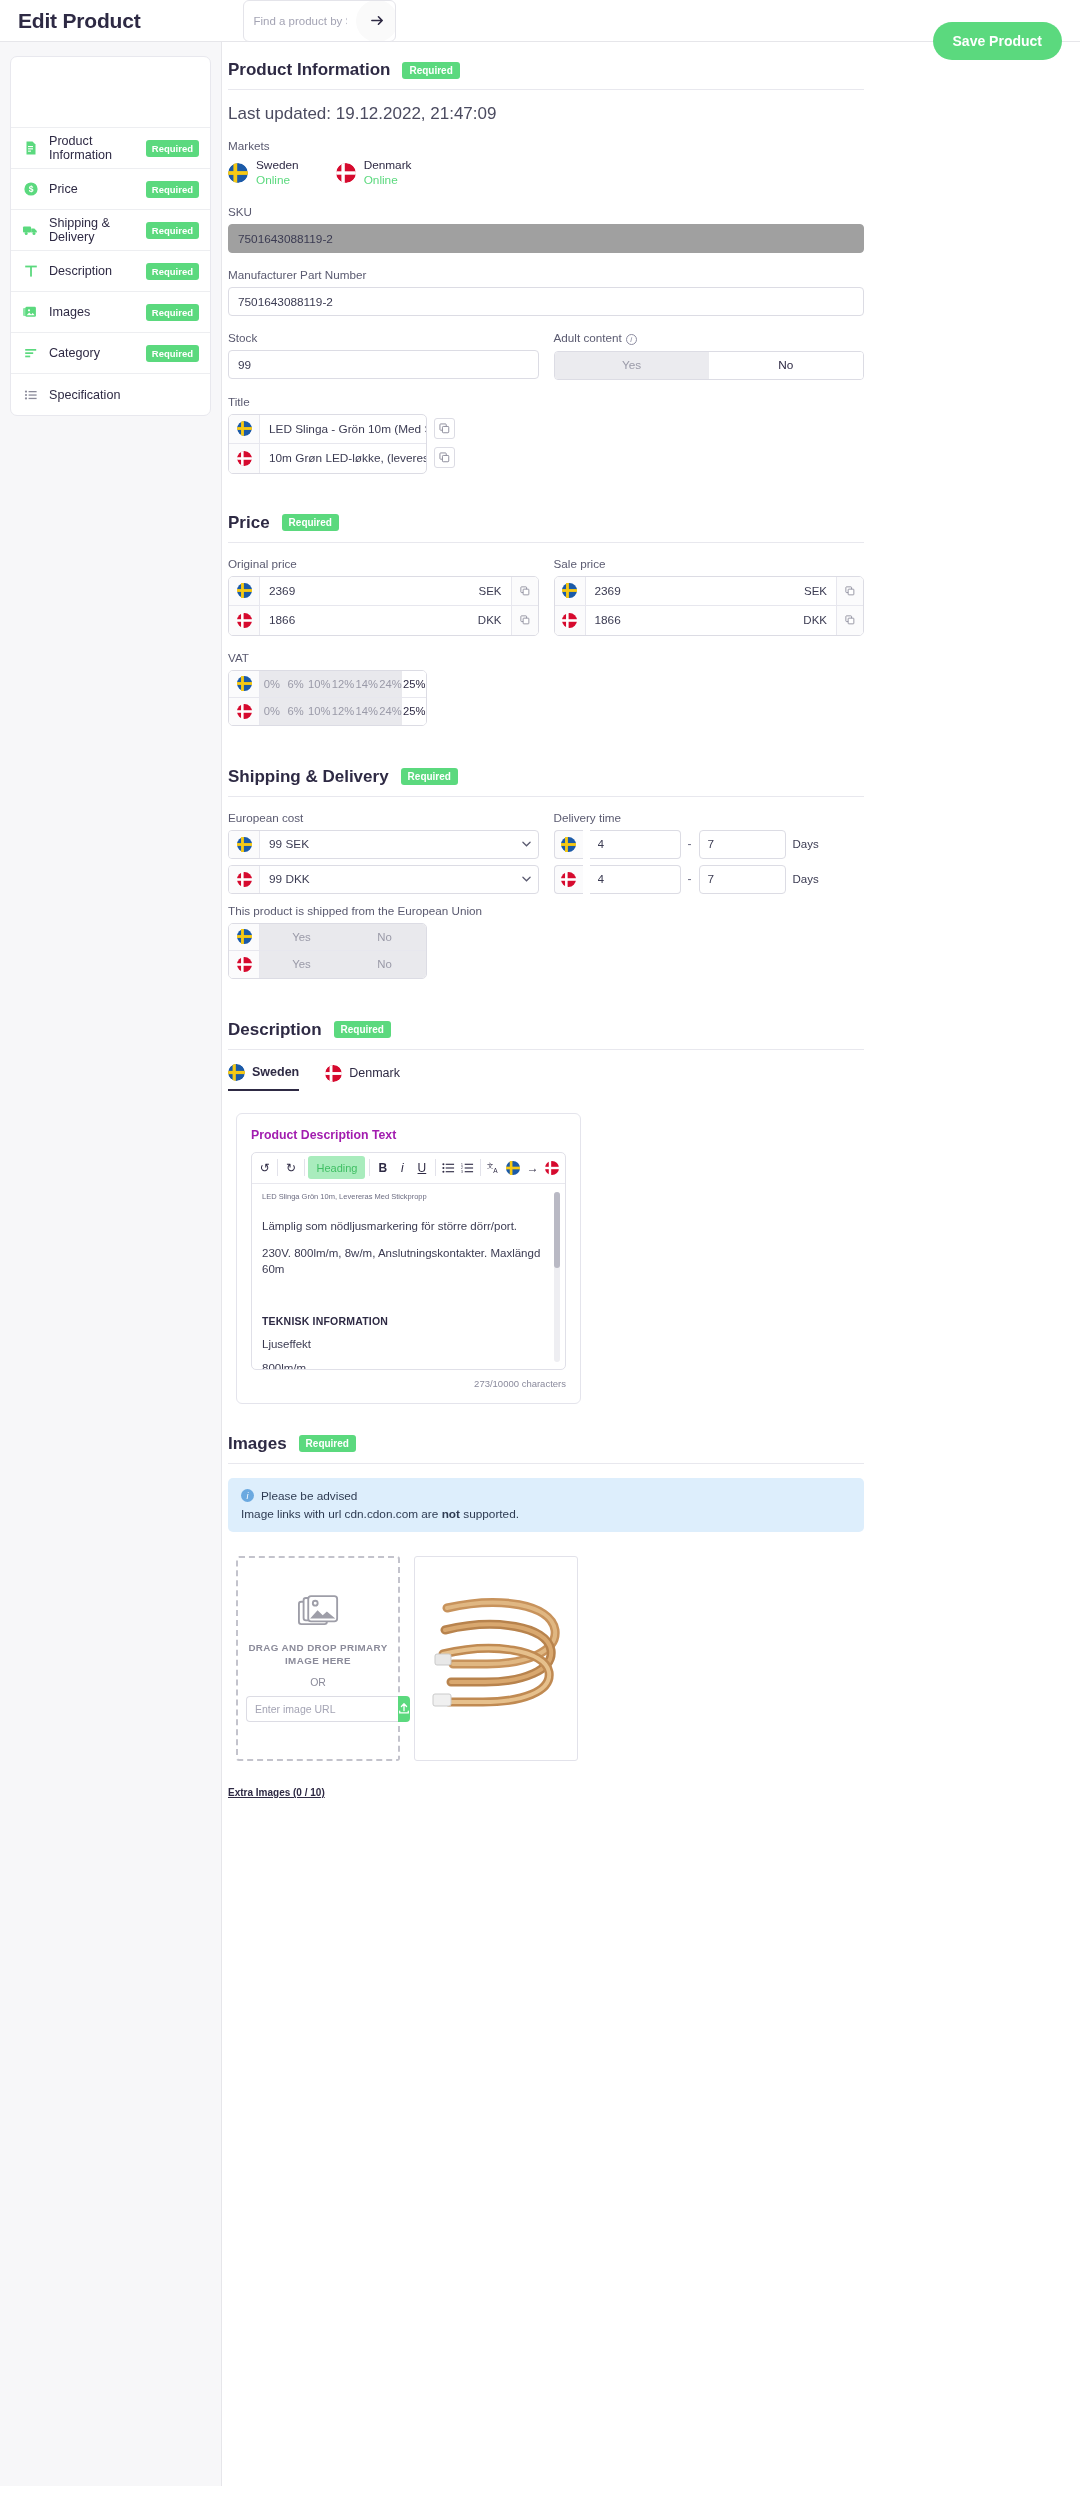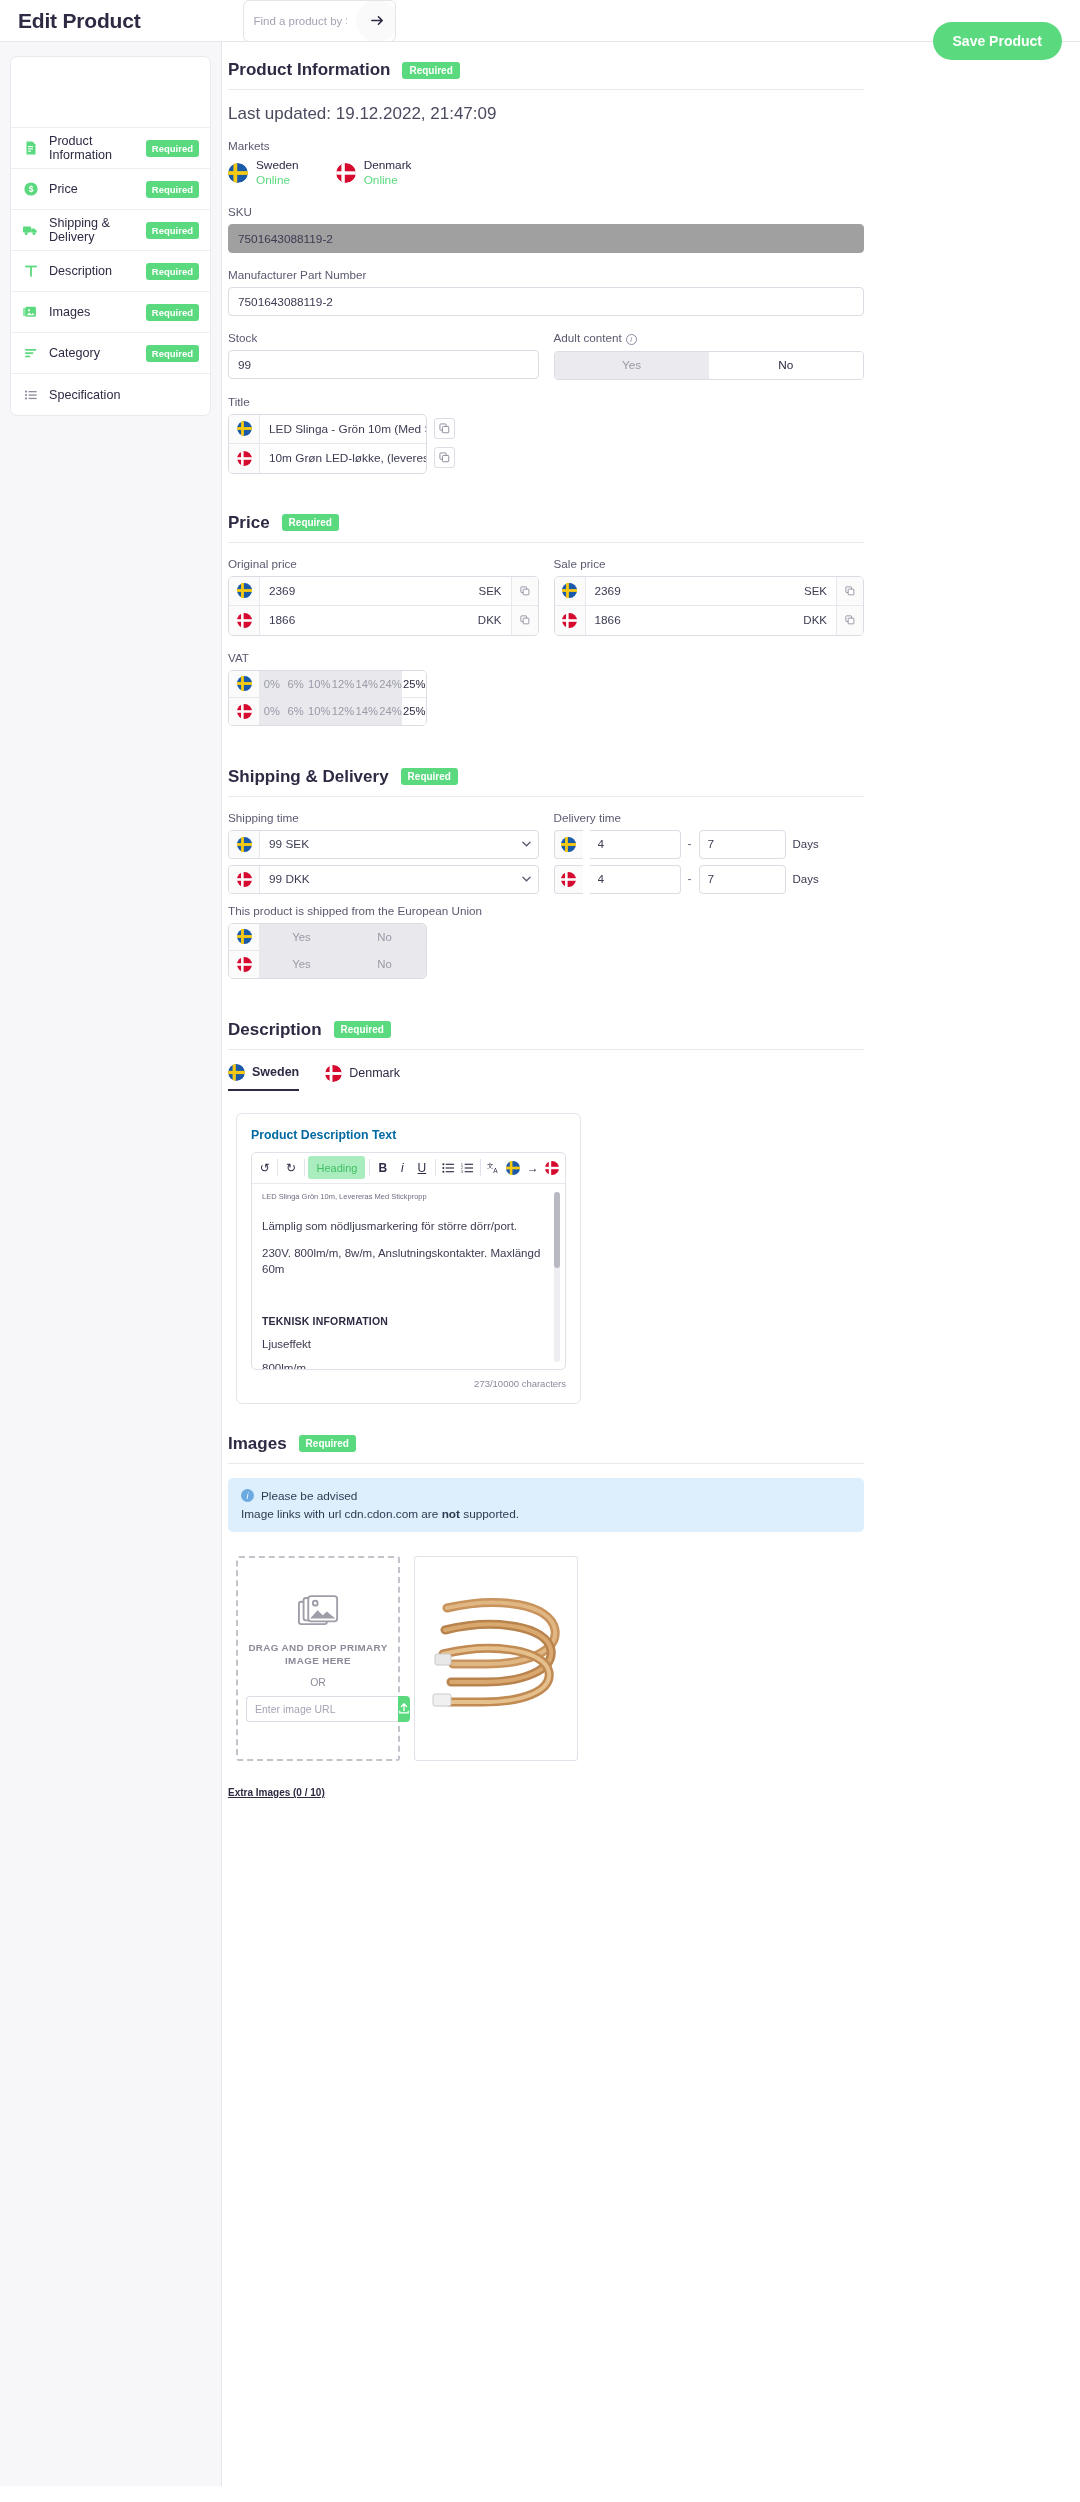--- a/index.html
+++ b/index.html
@@ -194,21 +194,21 @@
   .eu-row { display:flex; height: 27px; border-bottom: 1px solid #e7e7ee; }
   .eu-row:last-child { border-bottom:none; }
   .eu-opt { flex:1; display:flex; align-items:center; justify-content:center; font-size:11.4px; background:#e9e9ed; color:#9a9aa8; cursor:pointer;}
 
   
   .lang-tabs { display:flex; gap: 26px; margin: 6px 0 22px 0; }
   .lang-tab { display:flex; align-items:center; gap:7px; padding-bottom: 8px; cursor:pointer; font-size: 12.5px; color:#2e2a44; }
   .lang-tab.active { border-bottom: 2px solid #2e2a44; font-weight: 600; }
 
   .desc-card { border:1px solid #e4e4ec; border-radius:6px; padding: 14px; width: 345px; margin-left: 8px;}
-  .desc-card-title { font-size: 12.3px; font-weight: 600; color:#0369a1; margin-bottom: 10px; }
+  .desc-card-title { font-size: 12.3px; font-weight: 600; color:#a21caf; margin-bottom: 10px; }
   .editor { border:1px solid #e0e0e8; border-radius: 5px; overflow:hidden; }
   .etools { display:flex; align-items:center; height: 31px; border-bottom:1px solid #e8e8ee; padding: 0 4px; gap:2px; }
   .etool { width: 23px; height: 23px; display:flex; align-items:center; justify-content:center; font-size: 12px; color:#2e2a44; cursor:pointer; border-radius:3px;}
   .etool.heading { width:auto; padding: 0 8px; background:#a9ecbd; color:#3fbf63; font-size: 11px; font-weight: 500;}
   .esep { width:1px; height:17px; background:#e2e2ea; margin: 0 2px; }
   .ebody { height: 185px; padding: 8px 10px 8px 10px; overflow:hidden; position:relative; }
   .ebody p { font-size: 11.5px; color:#3b3b52; margin-bottom: 12px; line-height:1.35; }
   .ebody .tiny { font-size: 7.5px; color:#6d6d82; margin-bottom: 18px; }
   .ebody .bold { font-weight: 700; font-size: 10.5px; color:#2e2a44; letter-spacing:.2px; margin-bottom:10px;}
   .escroll { position:absolute; right:5px; top:8px; width:6px; height:170px; background:#eeeef2; border-radius:3px;}
@@ -598,21 +598,21 @@
 
     <div style="height:26px"></div>
     <div class="sec-head">
       <span class="sec-title">Shipping &amp; Delivery</span>
       <span class="badge-head">Required</span>
     </div>
     <div class="sec-rule"></div>
 
     <div class="row2" style="margin-bottom:10px">
       <div class="col">
-        <span class="flabel">Shipping time</span>
+        <span class="flabel">European cost</span>
         <div class="selrow">
           <div class="fcell-flag">
             <svg viewBox="0 0 20 20" style="width:15px;height:15px">
                   <circle cx="10" cy="10" r="10" fill="#1b5aa8"></circle>
                   <rect x="0" y="8.1" width="20" height="3.8" fill="#f6c914"></rect>
                   <rect x="5.4" y="0" width="3.8" height="20" fill="#f6c914"></rect>
                 </svg>
           </div>
           <div class="sel-txt">99 SEK</div>
           <div class="sel-caret">

